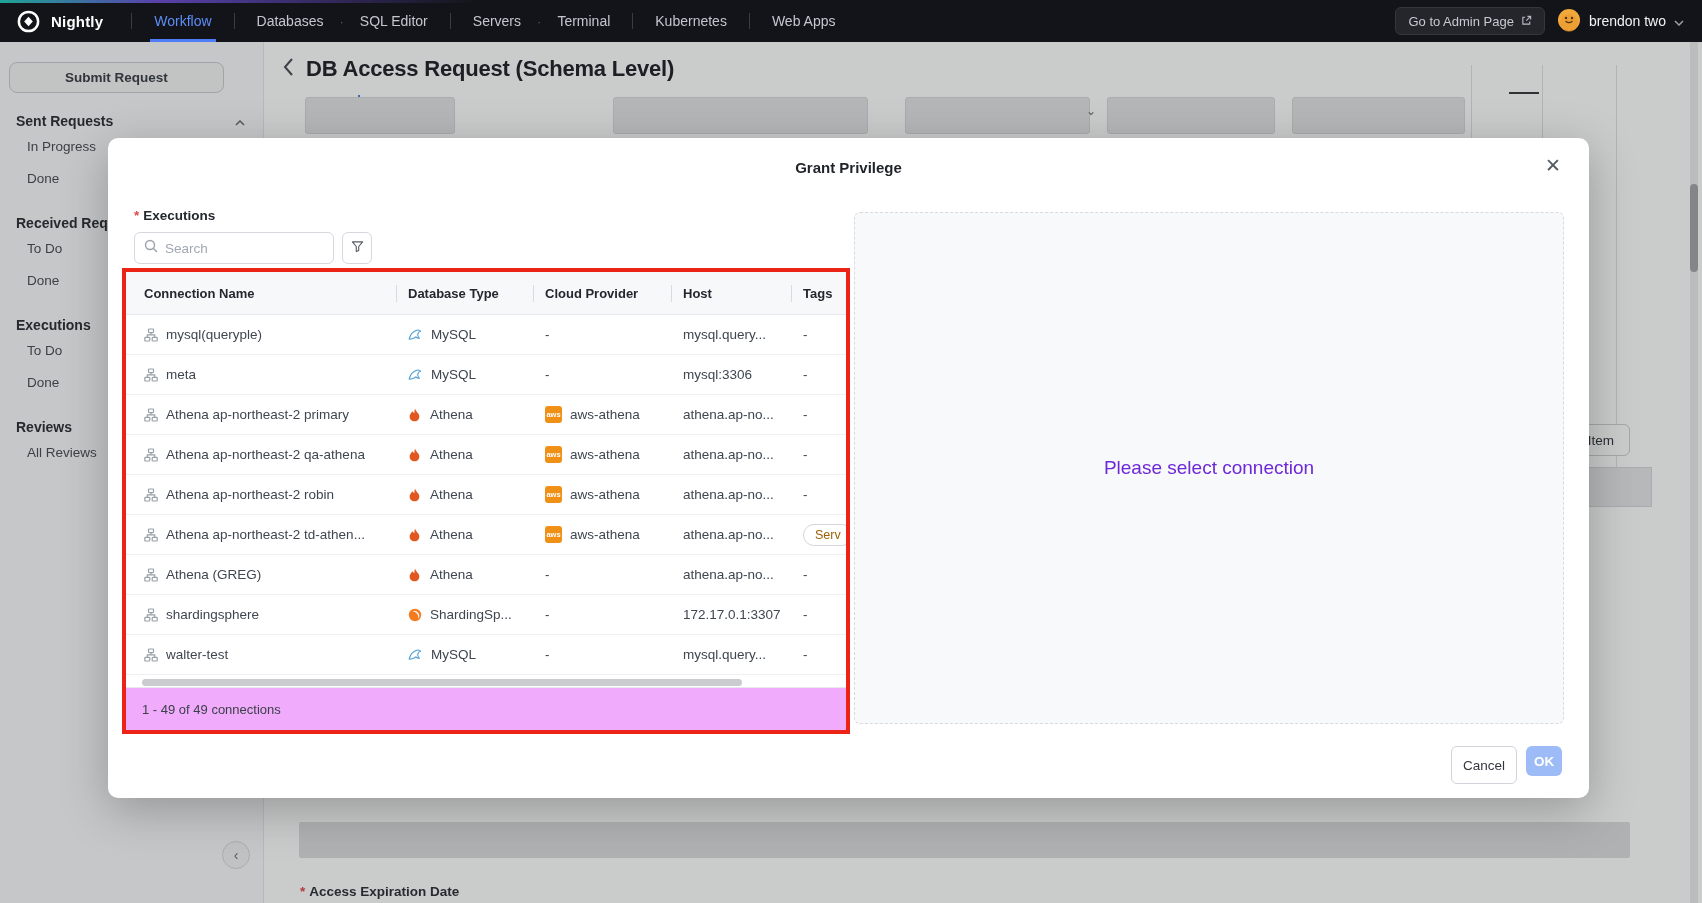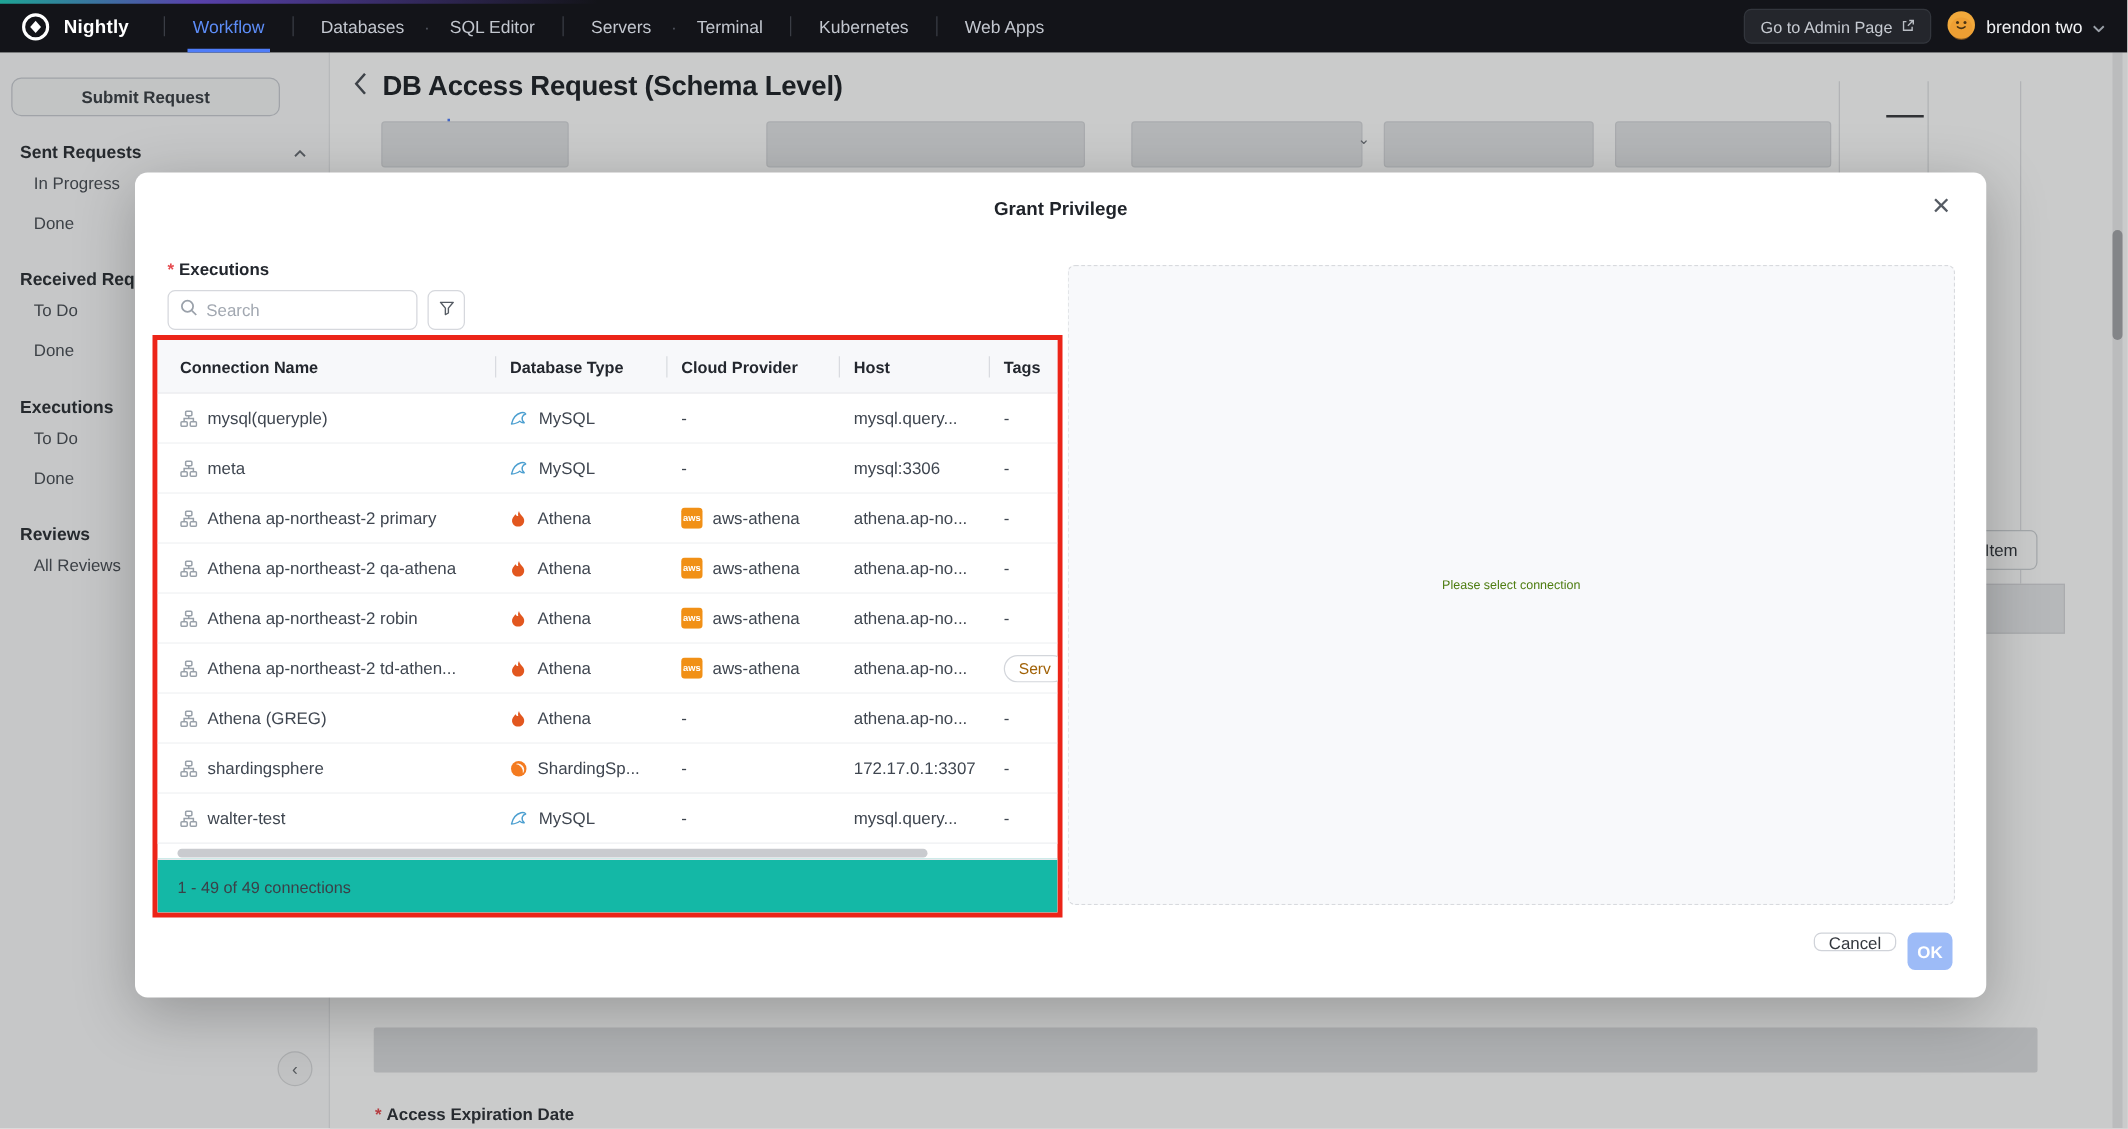--- a/index.html
+++ b/index.html
@@ -66,25 +66,25 @@
   .trow { display:flex; height:40px; border-bottom:1px solid #eef0f2; align-items:center; cursor:pointer; background:#fff; }
   .td { font-size:13.5px; color:#3f4650; padding-left:12px; display:flex; align-items:center; gap:8px; flex-shrink:0; overflow:hidden; white-space:nowrap; }
   .c-name { width:270px; padding-left:18px; }
   .c-type { width:137px; }
   .c-cloud { width:138px; }
   .c-host { width:120px; }
   .c-tags { width:155px; }
   .aws-badge { display:inline-flex; width:17px; height:17px; background:#f19016; border-radius:3px; color:#fff; font-size:7.5px; font-weight:700; align-items:center; justify-content:center; flex-shrink:0; }
   .tag-pill { border:1px solid #d3d6db; border-radius:999px; padding:3px 11px; font-size:12.5px; color:#a16207; background:#fff; white-space:nowrap; }
   .hscroll-thumb { position:absolute; left:16px; top:407px; width:600px; height:7px; background:#c9cbcf; border-radius:4px; }
-  .tfoot { position:absolute; left:0; bottom:0; width:720px; height:43px; background:#14b8a6; border-top:1px solid #e7e8eb; display:flex; align-items:center; padding-left:16px; font-size:13px; color:#3b4148; }
+  .tfoot { position:absolute; left:0; bottom:0; width:720px; height:43px; background:#f0abfc; border-top:1px solid #e7e8eb; display:flex; align-items:center; padding-left:16px; font-size:13px; color:#3b4148; }
 
   .empty-panel { position:absolute; left:746px; top:74px; width:710px; height:512px; background:#f8f9fb; border:1px dashed #d8dade; border-radius:6px; display:flex; align-items:center; justify-content:center; }
-  .empty-text { font-size:10px; color:#4d7c0f; }
-  .modal-cancel { position:absolute; left:1343px; top:608px; width:66px; height:15px; background:#fff; border:1px solid #d0d3d9; border-radius:6px; font-size:13.5px; color:#33373d; font-family:inherit; cursor:pointer; }
+  .empty-text { font-size:19px; color:#6d28d9; }
+  .modal-cancel { position:absolute; left:1343px; top:608px; width:66px; height:38px; background:#fff; border:1px solid #d0d3d9; border-radius:6px; font-size:13.5px; color:#33373d; font-family:inherit; cursor:pointer; }
   .modal-ok { position:absolute; left:1418px; top:608px; width:36px; height:30px; background:#9dbbf7; border:none; border-radius:6px; font-size:13.5px; font-weight:700; color:#fff; font-family:inherit; cursor:not-allowed; }
 </style>
 </head>
 <body>
 
 <div class="app">
 
   <header class="topbar">
     <div class="topbar-grad"></div>
     <span class="logo">

